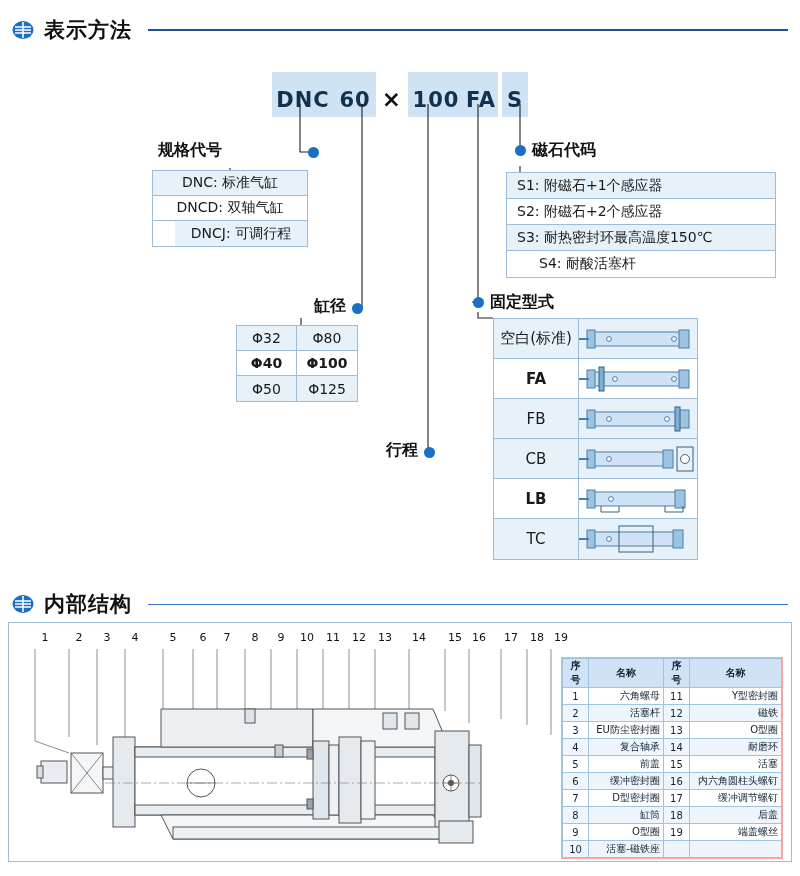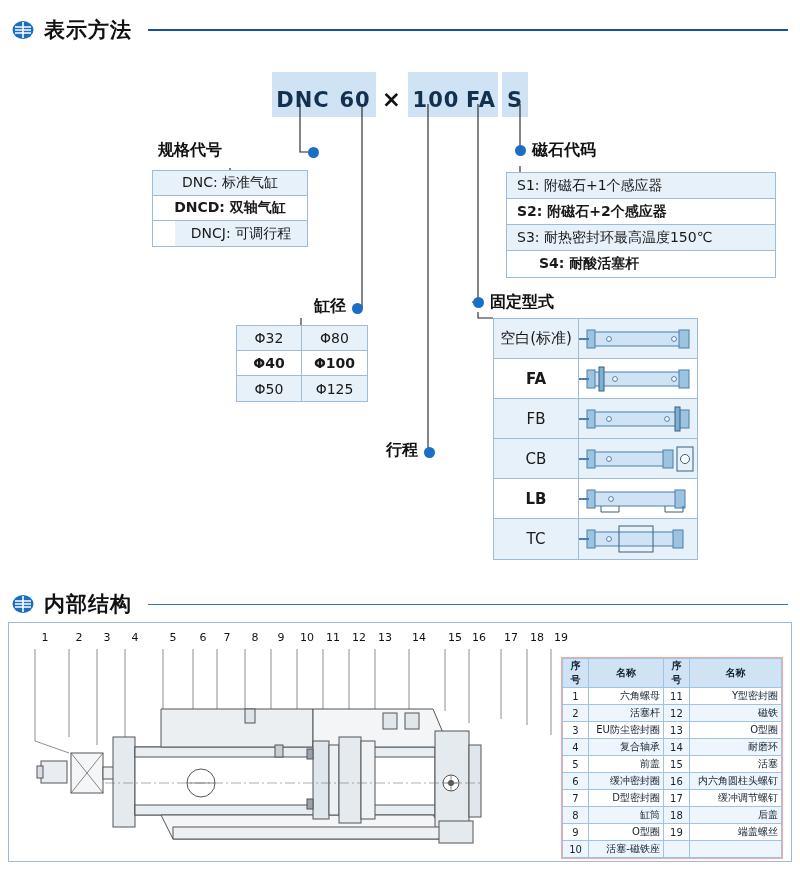--- a/index.html
+++ b/index.html
@@ -77,28 +77,28 @@
   .stack .row {
     border-bottom:1px solid #9fbcd6;
     font-size:14px;
     display:flex; align-items:center; justify-content:center;
     background:#ffffff;
     padding:0 6px;
     white-space:nowrap;
   }
   .stack .row:last-child { border-bottom:none;margin-left:22px; }
   .stack .row.alt { background:#e7f1fa; }
-  .stack .row.bold { font-weight:bold; }
+  .stack .row.bold { font-weight:normal; }
 
   
   #spec { left:152px; top:170px; width:156px; }
   #spec .row { height:25px; }
 
   
-  #bore { left:236px; top:325px; width:132px; }
+  #bore { left:236px; top:325px; width:122px; }
   #bore .r { display:flex; border-bottom:1px solid #9fbcd6; height:25px; }
   #bore .r:last-child { border-bottom:none; }
   #bore .c {
     width:65px; display:flex; align-items:center; justify-content:center;
     font-size:14px; border-right:1px solid #9fbcd6;
   }
   #bore .c:last-child { border-right:none; }
   #bore .c.alt { background:#e7f1fa; }
   #bore .c.bold { font-weight:bold; }
   #bore .c.empty { background:#ffffff; }

